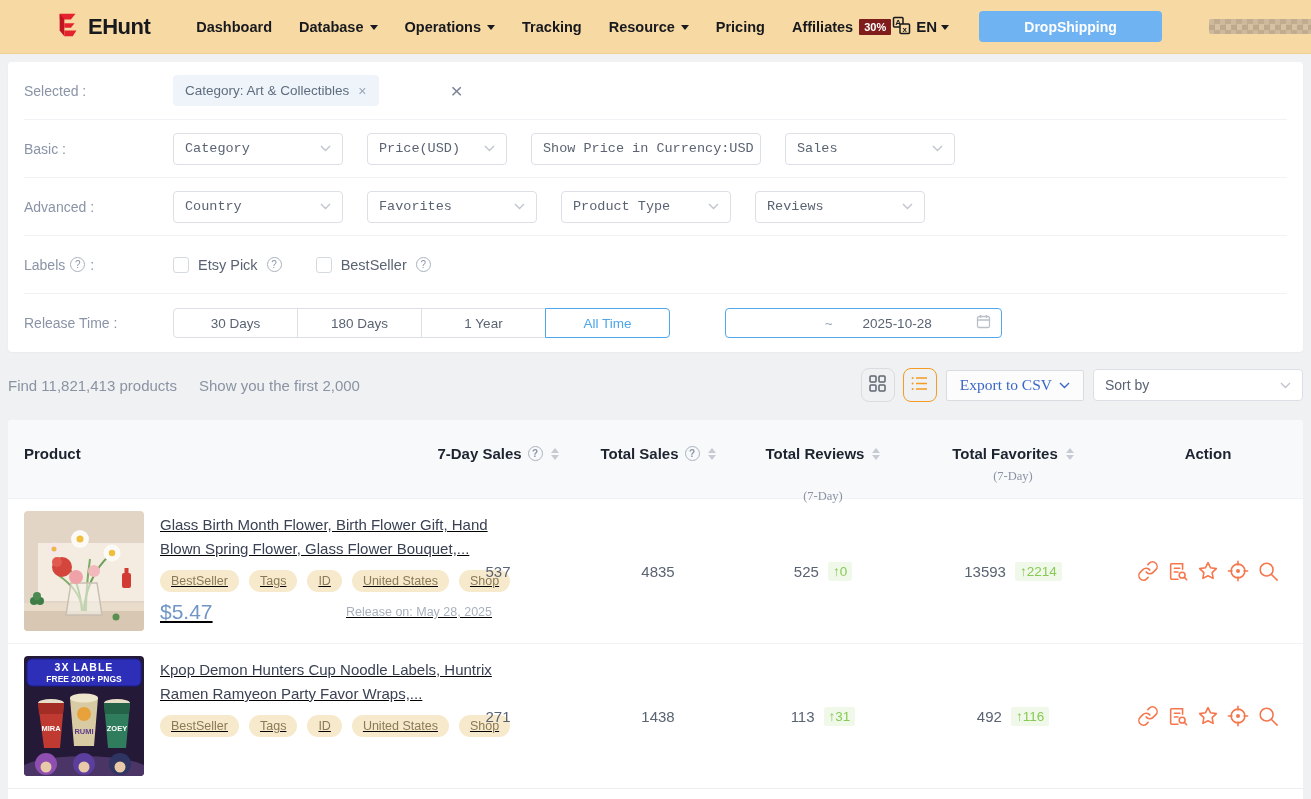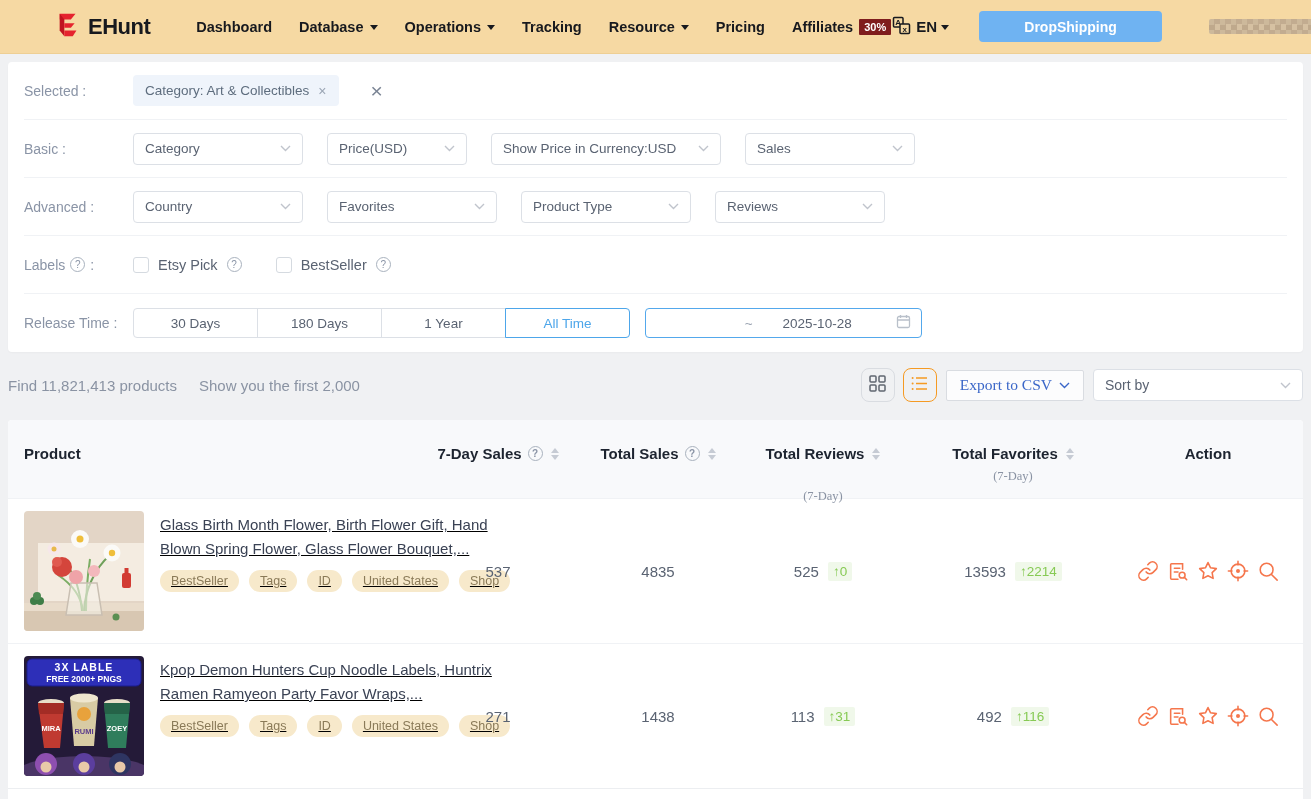--- a/index.html
+++ b/index.html
@@ -21,29 +21,29 @@
   .lang { display:flex; align-items:center; gap:4px; font-size:15px; font-weight:600; color:#17191E; }
   .dropship-btn { width:183px; height:31px; background:#6FB3F2; color:#fff; border:none; border-radius:4px;
     font-size:14px; font-weight:700; font-family:"Liberation Sans",sans-serif; }
   .user-blur { width:128px; height:15px; margin-left:17px; border-radius:2px;
     background-image:conic-gradient(#C2AC90 25%, #D6C1A2 0 50%, #BFA98C 0 75%, #CDB99B 0);
     background-size:11px 11px; }
 
   
   .filter-card { margin:8px; background:#fff; border-radius:4px; padding:0 16px;
     box-shadow:0 1px 2px rgba(0,0,0,0.03); }
-  .filter-row { display:flex; align-items:center; height:58px; border-bottom:1px solid #F0F2F5; }
+  .filter-row { display:flex; align-items:center; height:58px; border-bottom:1px solid #F0F2F5;gap:40px; }
   .filter-row:last-child { border-bottom:none; }
   .filter-label { width:109px; flex-shrink:0; color:#8A94A6; font-size:14px;
     display:flex; align-items:center; gap:5px; }
   .tag-selected { background:#EFF4FB; color:#5E6D7E; font-size:13.5px; padding:8px 12px;
     border-radius:4px; display:flex; align-items:center; gap:9px; }
   .tag-x { color:#9AA5B4; font-size:14px; line-height:1; }
   .clear-x { margin-left:32px; color:#7A8494; font-size:21px; line-height:1; }
-  .controls { display:flex; align-items:center; }
+  .controls { display:flex; align-items:center;font-family:Liberation Mono, monospace; }
   .gap-basic > * + * { margin-left:24px; }
   .gap-adv > * + * { margin-left:24px; }
   .select { height:32px; border:1px solid #DCE0E6; border-radius:4px; background:#fff;
     display:flex; align-items:center; justify-content:space-between; padding:0 11px;
     font-size:13.5px; color:#5A6372; white-space:nowrap; }
   .w170{width:170px;} .w230{width:230px;} .w140{width:140px;} .w210{width:210px;}
   .q-icon { width:15px; height:15px; border:1px solid #A9B2BE; border-radius:50%; color:#8A94A6;
     font-size:10px; display:inline-flex; align-items:center; justify-content:center; flex-shrink:0; }
   .cb-group { display:flex; align-items:center; gap:34px; }
   .cb-item { display:flex; align-items:center; gap:9px; font-size:14.5px; color:#5A6372; }
@@ -401,20 +401,24 @@
       </span>
       <div class="p-info">
         <div class="p-title" data-interactable="true">Glass Birth Month Flower, Birth Flower Gift, Hand Blown Spring Flower, Glass Flower Bouquet,...</div>
         <div class="p-badges" data-interactable="false">
           <span class="pill" data-interactable="true">BestSeller</span>
           <span class="pill" data-interactable="true">Tags</span>
           <span class="pill" data-interactable="true">ID</span>
           <span class="pill" data-interactable="true">United States</span>
           <span class="pill" data-interactable="true">Shop</span>
         </div>
+        <div class="p-bottom">
+          <span class="p-price" data-interactable="false">$5.47</span>
+          <span class="p-release" data-interactable="false">Release on: May 28, 2025</span>
+        </div>
       </div>
     </div>
     <div class="col-s7 stat" data-interactable="false">
         <span>537</span>
       </div>
     <div class="col-ts stat" data-interactable="false">
         <span>4835</span>
       </div>
     <div class="col-tr stat" data-interactable="false">
       <span>525</span>

